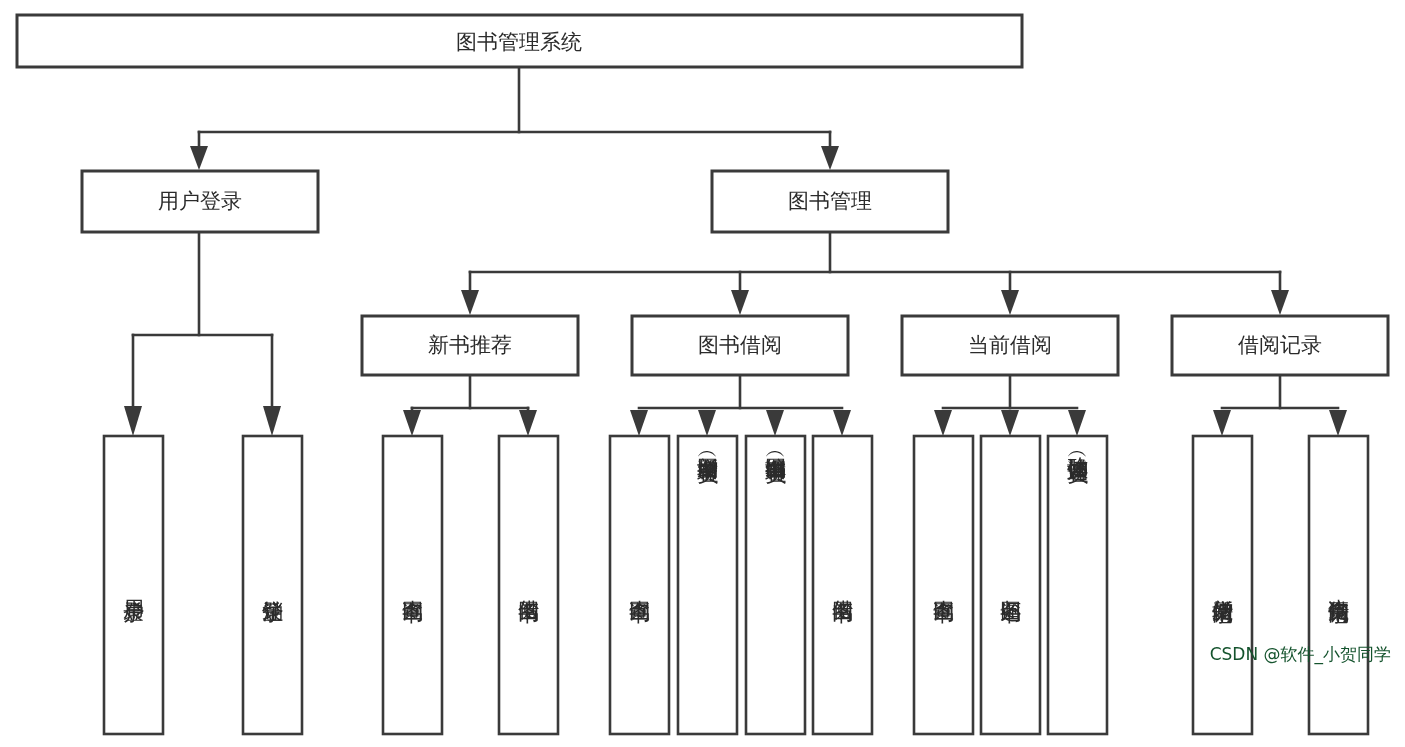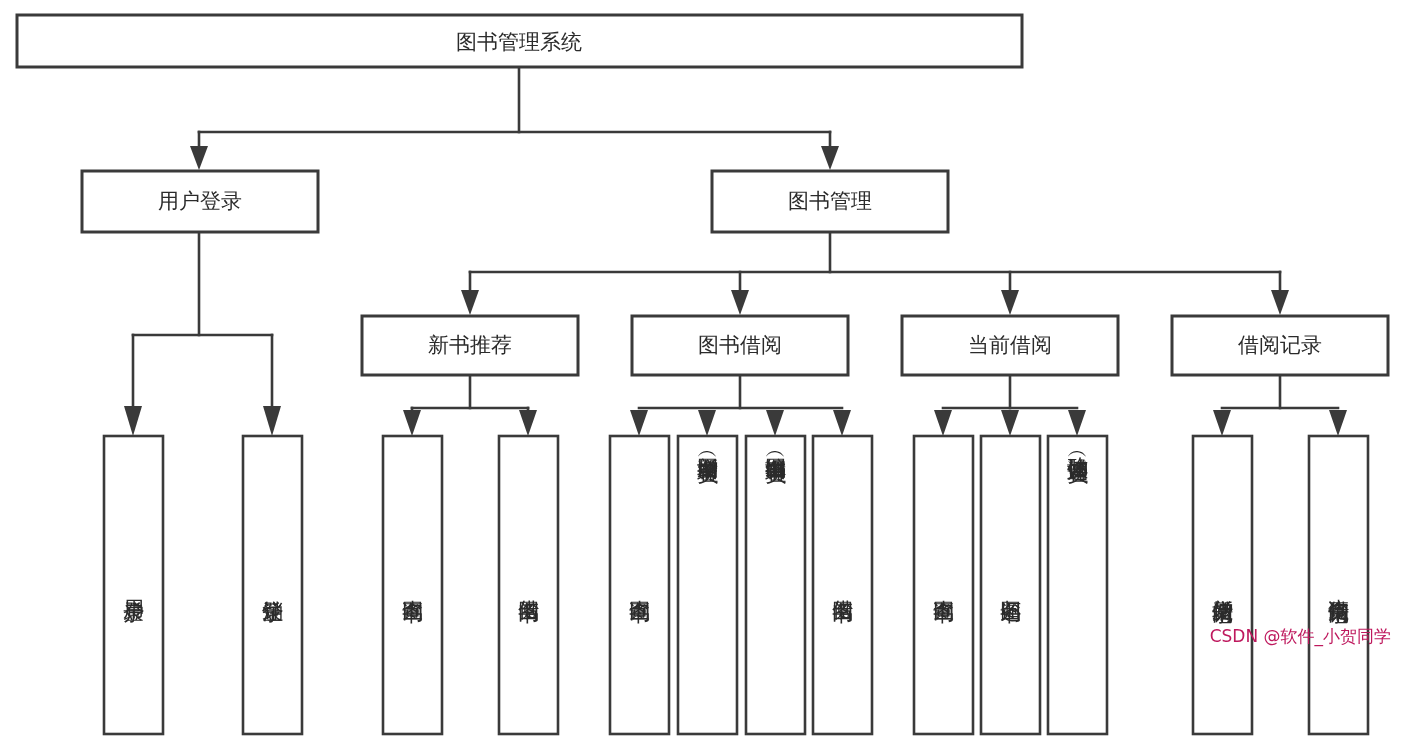--- a/index.html
+++ b/index.html
@@ -67,24 +67,24 @@
     font-size: 21px;
     line-height: 1.08;
     letter-spacing: 1px;
     color: #2b2b2b;
     white-space: nowrap;
     text-align: center;
   }
   .watermark {
     position: absolute;
     right: 14px;
-    bottom: 20px;
+    bottom: 2px;
     font-family: "DejaVu Sans", "Liberation Sans", sans-serif;
     font-size: 17px;
-    color: #be185d;
+    color: #14532d;
     white-space: nowrap;
     pointer-events: none;
   }
 </style>
 </head>
 <body>
 
 <div id="diagram-root">
 
   <svg id="tree-svg" viewBox="0 0 1405 747">

